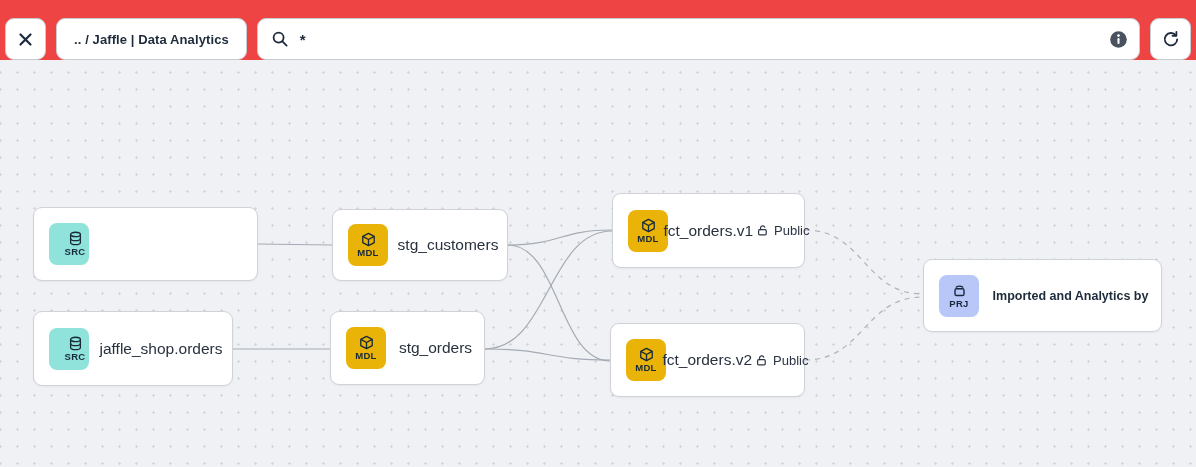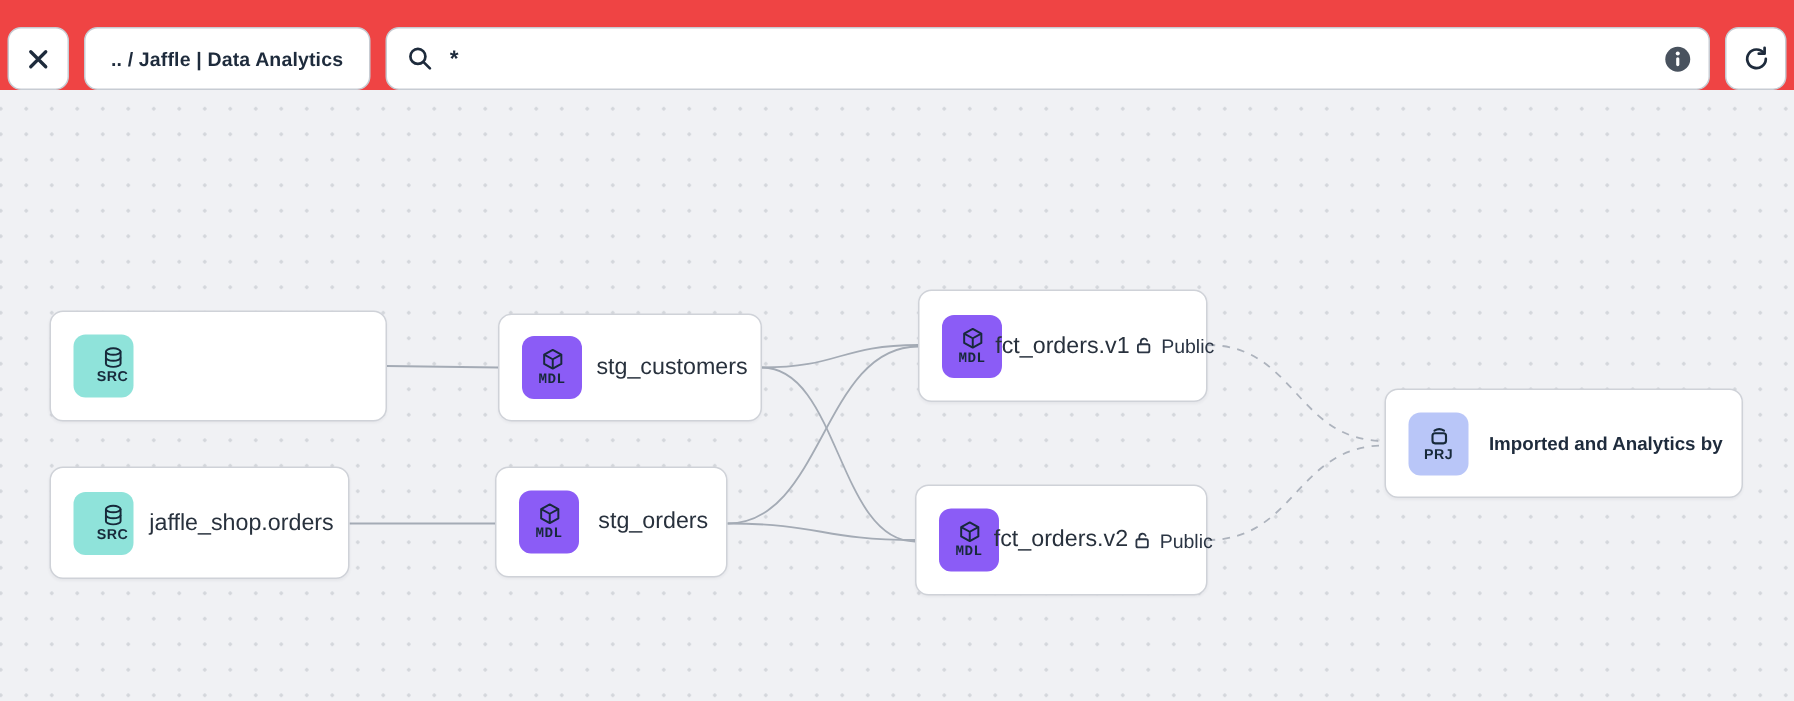--- a/index.html
+++ b/index.html
@@ -61,21 +61,21 @@
     cursor:pointer;
   }
   .chip {
     flex:0 0 auto; width:40px; height:42px; border-radius:8px;
     display:flex; flex-direction:column; align-items:center; justify-content:center;
     gap:1px; color:#17293a;
   }
   .chip svg { display:block; }
   .chip .chip-label { font-size:9.5px; font-weight:700; letter-spacing:.3px; line-height:1; }
   .chip.SRC { background:#8fe3da;padding-left:12px; }
-  .chip.MDL { background:#8b5cf6;font-family:Liberation Mono, monospace; }
+  .chip.MDL { background:#eab308; }
   .chip.PRJ { background:#b9c6f8; }
   .node-text { display:flex; flex-direction:row; justify-content:center; gap:3px; min-width:0; }
   .node-caption { font-size:12.5px; font-weight:700; color:#1e2b3c; white-space:nowrap; }
   .node-label { font-size:15.5px; font-weight:500; color:#28313d; white-space:nowrap; }
   .node-label.big { font-size:17px; font-weight:500; }
   .node-badge { display:flex; align-items:center; gap:5px; font-size:13px; color:#2b3544; }
 </style>
 </head>
 <body>
 

